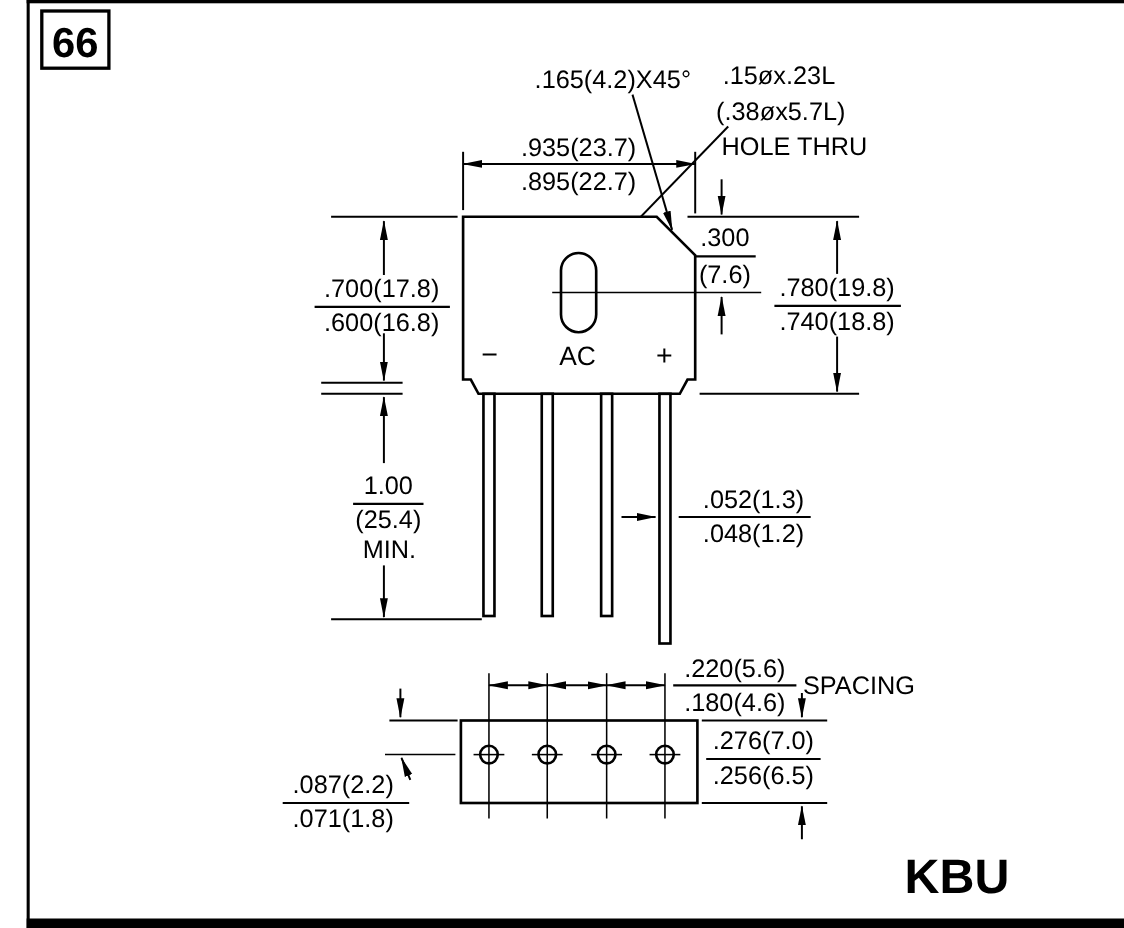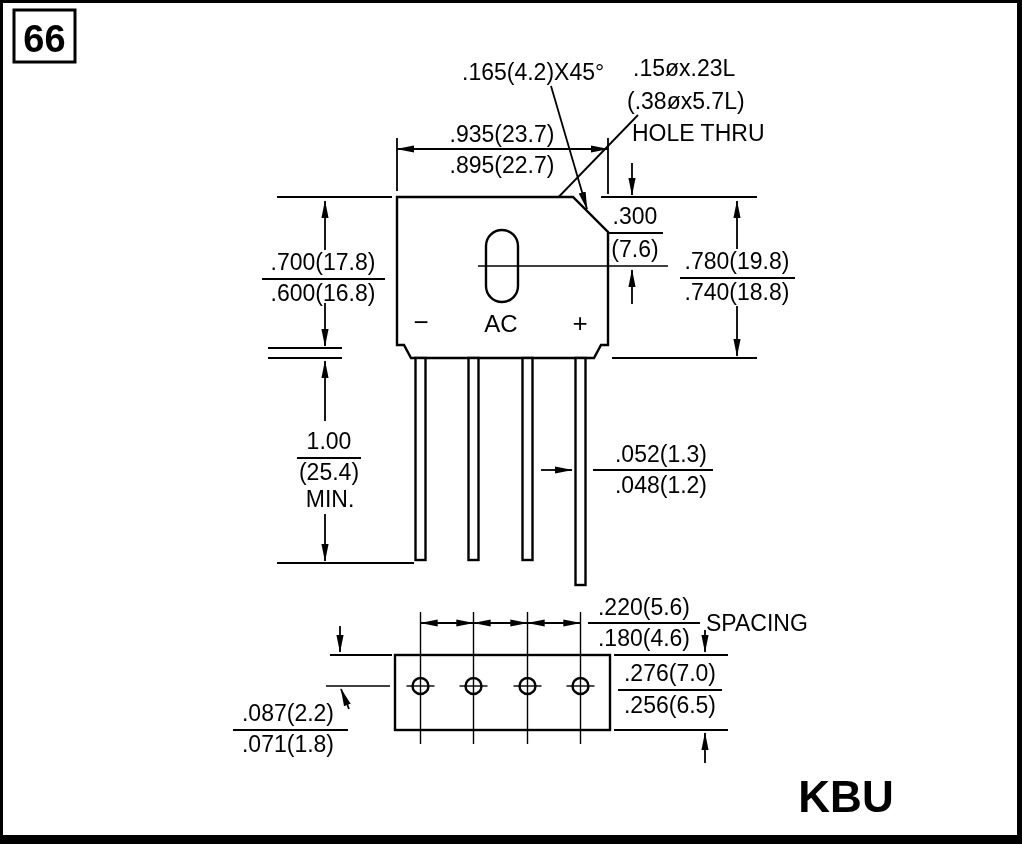--- a/index.html
+++ b/index.html
@@ -2,20 +2,21 @@
 <html><head>
 <meta charset="utf-8">
 <style>
   * { margin:0; padding:0; box-sizing:border-box; }
   html,body { background:#fff; }
   .page {
     position:relative;
     width:918px; height:844px;
     background:#ffffff;
     font-family:"Liberation Sans","DejaVu Sans",sans-serif;
+    margin-left:24px;
   }
   svg { display:block; }
   text {
     font-family:"Liberation Sans","DejaVu Sans",sans-serif;
     font-size:23px;
     fill:#000;
   }
   .ctr  { text-anchor:middle; }
   .big  { font-size:38px; font-weight:bold; }
   .kbu  { font-size:44px; font-weight:bold; }

